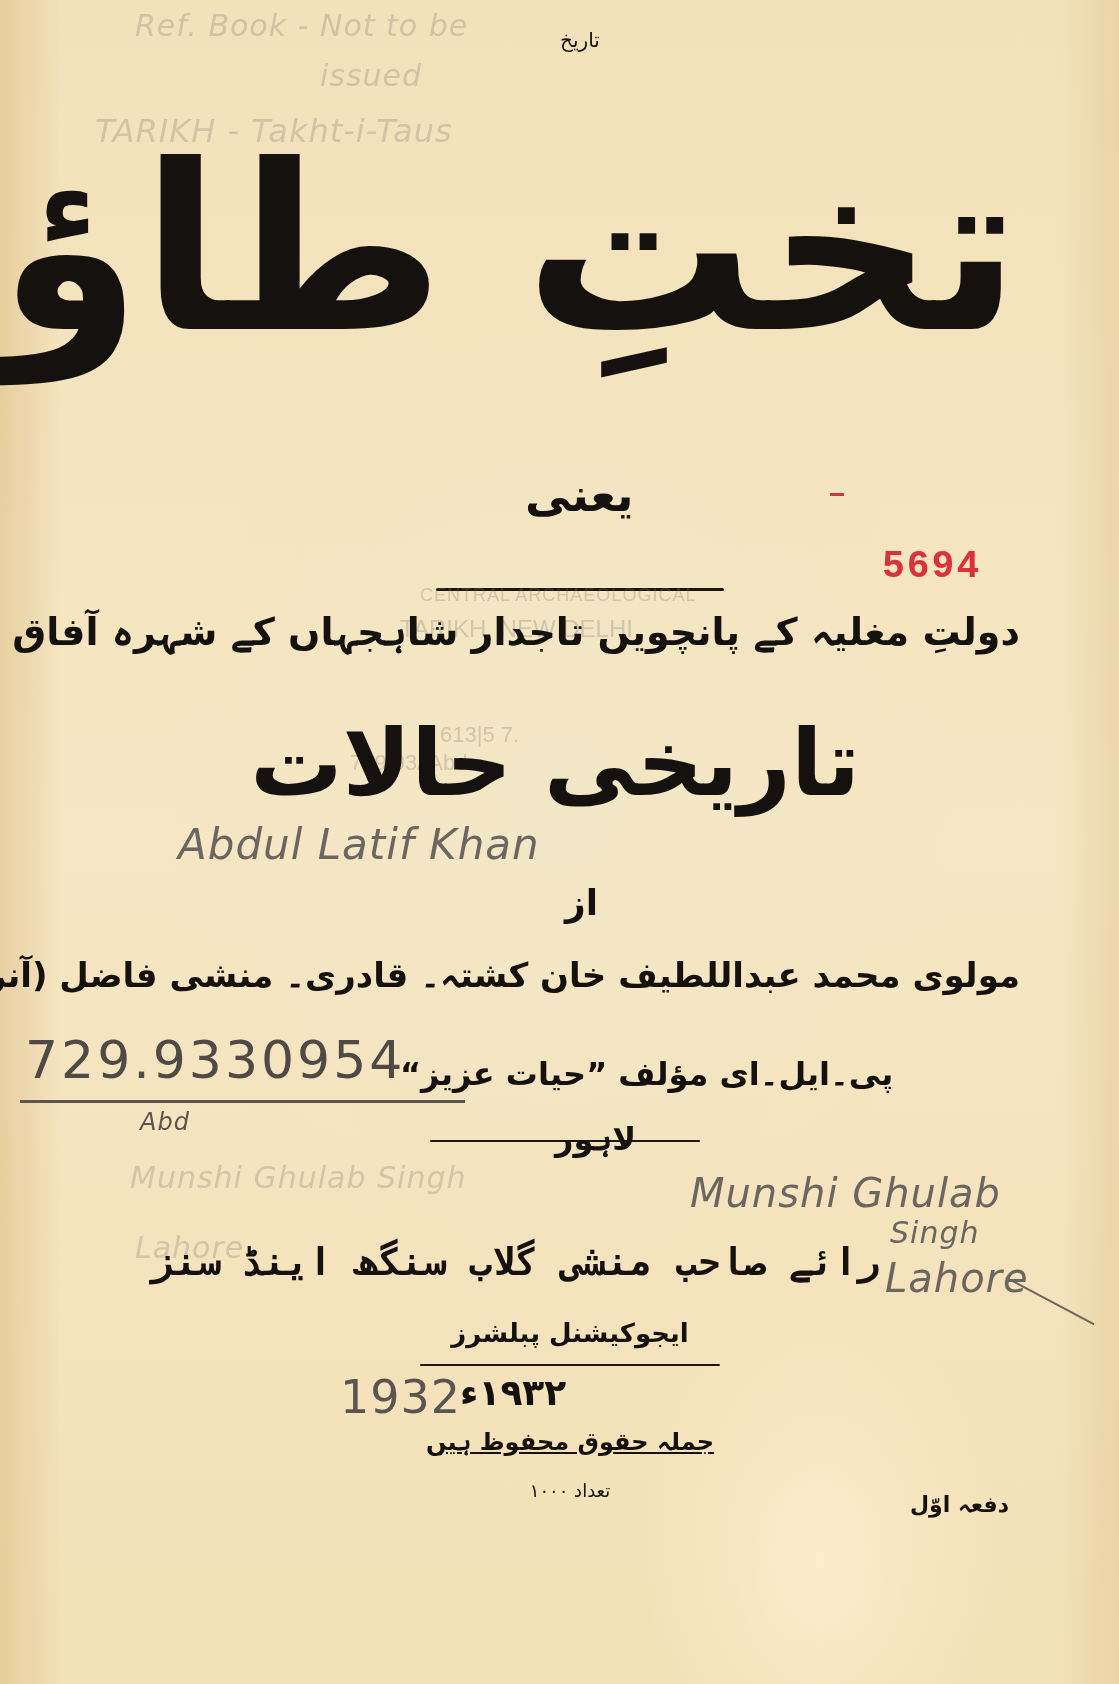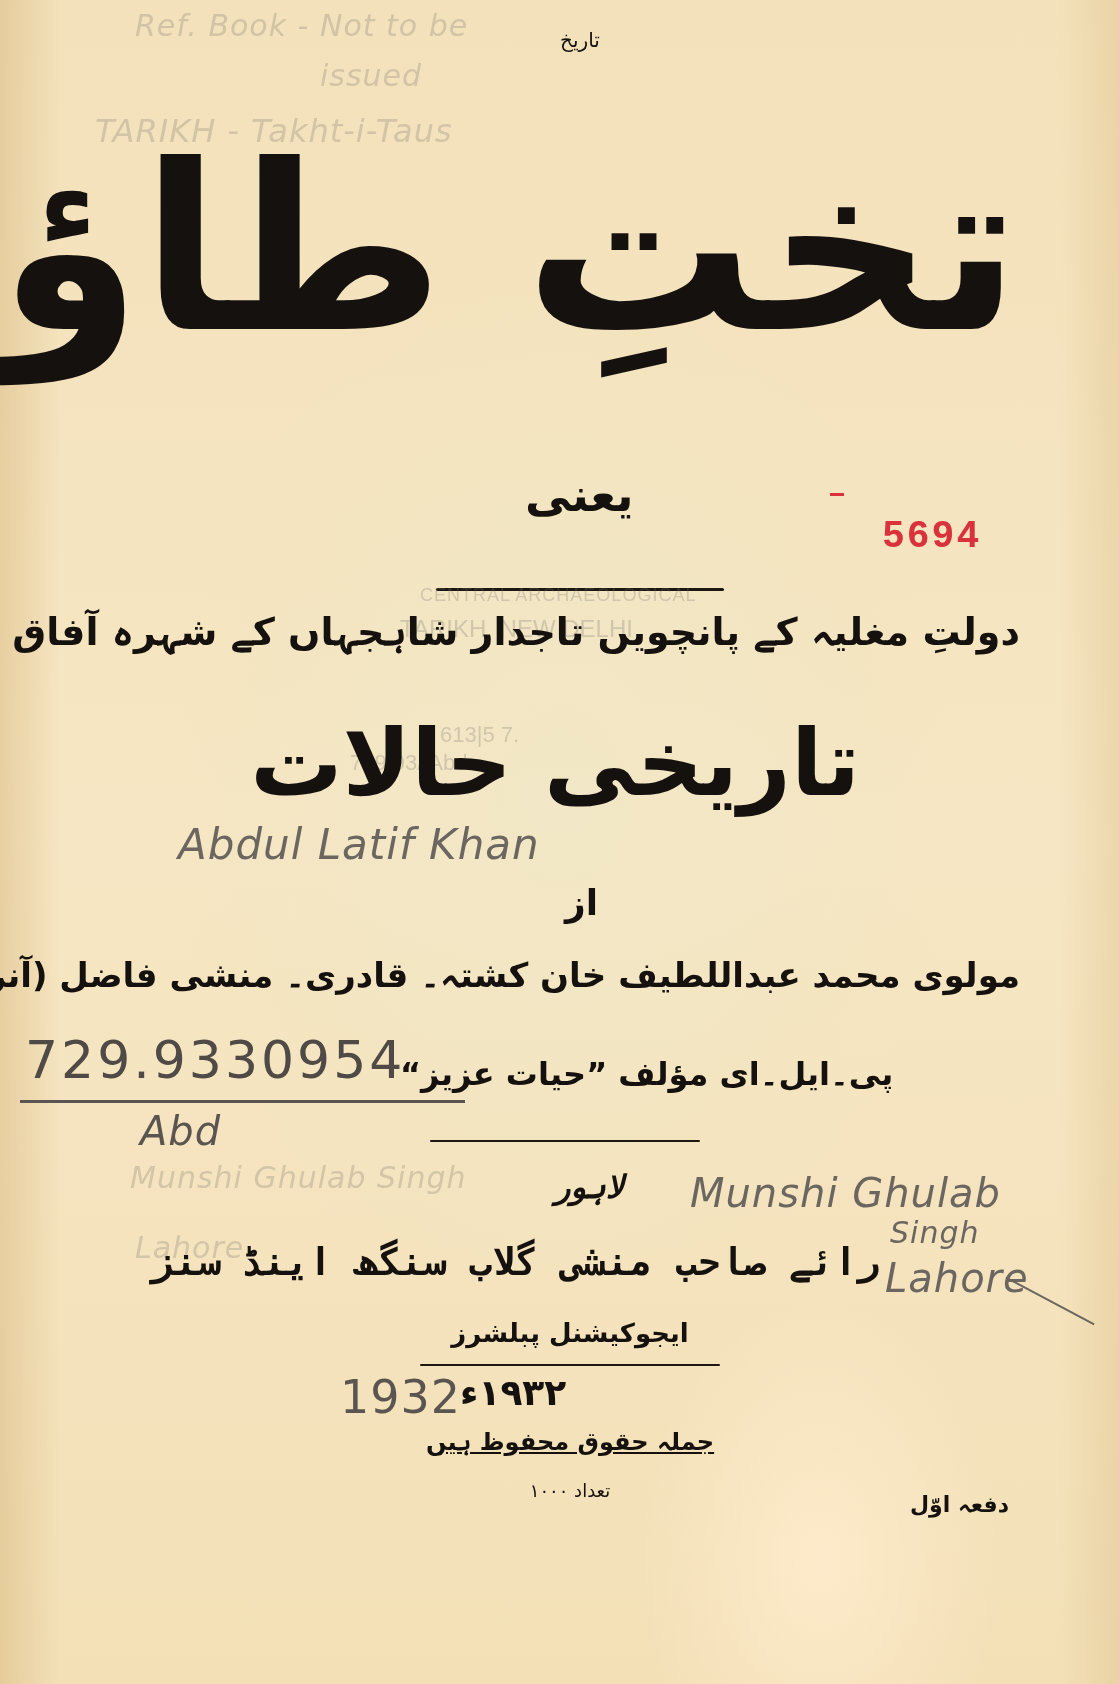--- a/index.html
+++ b/index.html
@@ -30,51 +30,51 @@
 <div class="abs pencil faint" style="left:320px; top:58px; font-size:30px;">issued</div>
 <div class="abs pencil faint" style="left:95px; top:112px; font-size:32px;">TARIKH - Takht-i-Taus</div>
 
 <div class="abs urdu" style="left:560px; top:28px; font-size:20px;">تاریخ</div>
 
 <div class="abs urdu center" style="left:140px; top:80px; width:880px; font-size:230px; font-weight:bold; line-height:340px; letter-spacing:-4px;">تختِ طاؤس</div>
 
 <div class="abs urdu" style="left:525px; top:468px; font-size:46px; font-weight:bold;">یعنی</div>
 
 <div class="abs" style="left:830px; top:493px; width:14px; height:3px; background:#d9323c;"></div>
-<div class="abs red-stamp" style="left:882px; top:515px; font-size:38px;">5694</div>
+<div class="abs red-stamp" style="left:882px; top:545px; font-size:38px;">5694</div>
 
 <div class="rule" style="left:436px; top:588px; width:288px;"></div>
 
 <div class="abs stamp-ghost" style="left:380px; top:585px; font-size:18px; letter-spacing:1px;margin-left:40px;">CENTRAL ARCHAEOLOGICAL</div>
 <div class="abs stamp-ghost" style="left:400px; top:615px; font-size:24px;">TARIKH, NEW DELHI</div>
 <div class="abs stamp-ghost" style="left:440px; top:722px; font-size:22px;">613|5 7.</div>
 <div class="abs stamp-ghost" style="left:350px; top:750px; font-size:22px;">729.93/ Abd</div>
 
 <div class="abs urdu center" style="left:60px; top:610px; width:960px; font-size:38px; font-weight:bold;">دولتِ مغلیہ کے پانچویں تاجدار شاہجہاں کے شہرہ آفاق ”تخت طاؤس“ کے</div>
 
 <div class="abs urdu center" style="left:300px; top:710px; width:560px; font-size:92px; font-weight:bold;">تاریخی حالات</div>
 
 <div class="abs pencil" style="left:178px; top:820px; font-size:42px;">Abdul Latif Khan</div>
 
 <div class="abs urdu" style="left:565px; top:882px; font-size:36px; font-weight:bold;">از</div>
 
 <div class="abs urdu center" style="left:120px; top:955px; width:900px; font-size:34px; font-weight:bold;">مولوی محمد عبداللطیف خان کشتہ۔ قادری۔ منشی فاضل (آنرز ان پرشین)</div>
 
 <div class="abs pencil" style="left:25px; top:1030px; font-size:52px; font-style:normal; color:#4f4a45; letter-spacing:3px;">729.9330954</div>
 <div class="abs" style="left:20px; top:1100px; width:445px; height:3px; background:#5a5550;"></div>
-<div class="abs pencil" style="left:140px; top:1108px; font-size:40px; color:#5a5550;">Abd</div>
+<div class="abs pencil" style="left:140px; top:1108px; font-size:24px; color:#5a5550;">Abd</div>
 
 <div class="abs urdu" style="left:400px; top:1055px; font-size:32px; font-weight:bold;">پی۔ایل۔ای مؤلف ”حیات عزیز“</div>
 
 <div class="rule" style="left:430px; top:1140px; width:270px; height:2px;"></div>
 
 <div class="abs pencil faint" style="left:130px; top:1160px; font-size:30px;">Munshi Ghulab Singh</div>
 <div class="abs pencil faint" style="left:135px; top:1230px; font-size:30px;">Lahore</div>
 
-<div class="abs urdu" style="left:555px; top:1168px; font-size:32px; font-weight:bold;font-style:italic;">لاہور</div>
+<div class="abs urdu" style="left:555px; top:1120px; font-size:32px; font-weight:bold;">لاہور</div>
 
 <div class="abs pencil" style="left:690px; top:1170px; font-size:40px;">Munshi Ghulab</div>
 <div class="abs pencil" style="left:890px; top:1215px; font-size:30px;">Singh</div>
 <div class="abs pencil" style="left:885px; top:1255px; font-size:40px;">Lahore</div>
 <div class="abs" style="left:1000px; top:1300px; width:100px; height:2px; background:#6b6660; transform:rotate(28deg);"></div>
 
 <div class="abs urdu center" style="left:280px; top:1240px; width:600px; font-size:38px; font-weight:bold;font-family:Liberation Mono, monospace;">رائے صاحب منشی گلاب سنگھ اینڈ سنز</div>
 <div class="abs urdu center" style="left:380px; top:1318px; width:380px; font-size:26px; font-weight:bold;">ایجوکیشنل پبلشرز</div>
 
 <div class="rule" style="left:420px; top:1364px; width:300px; height:2px;"></div>

